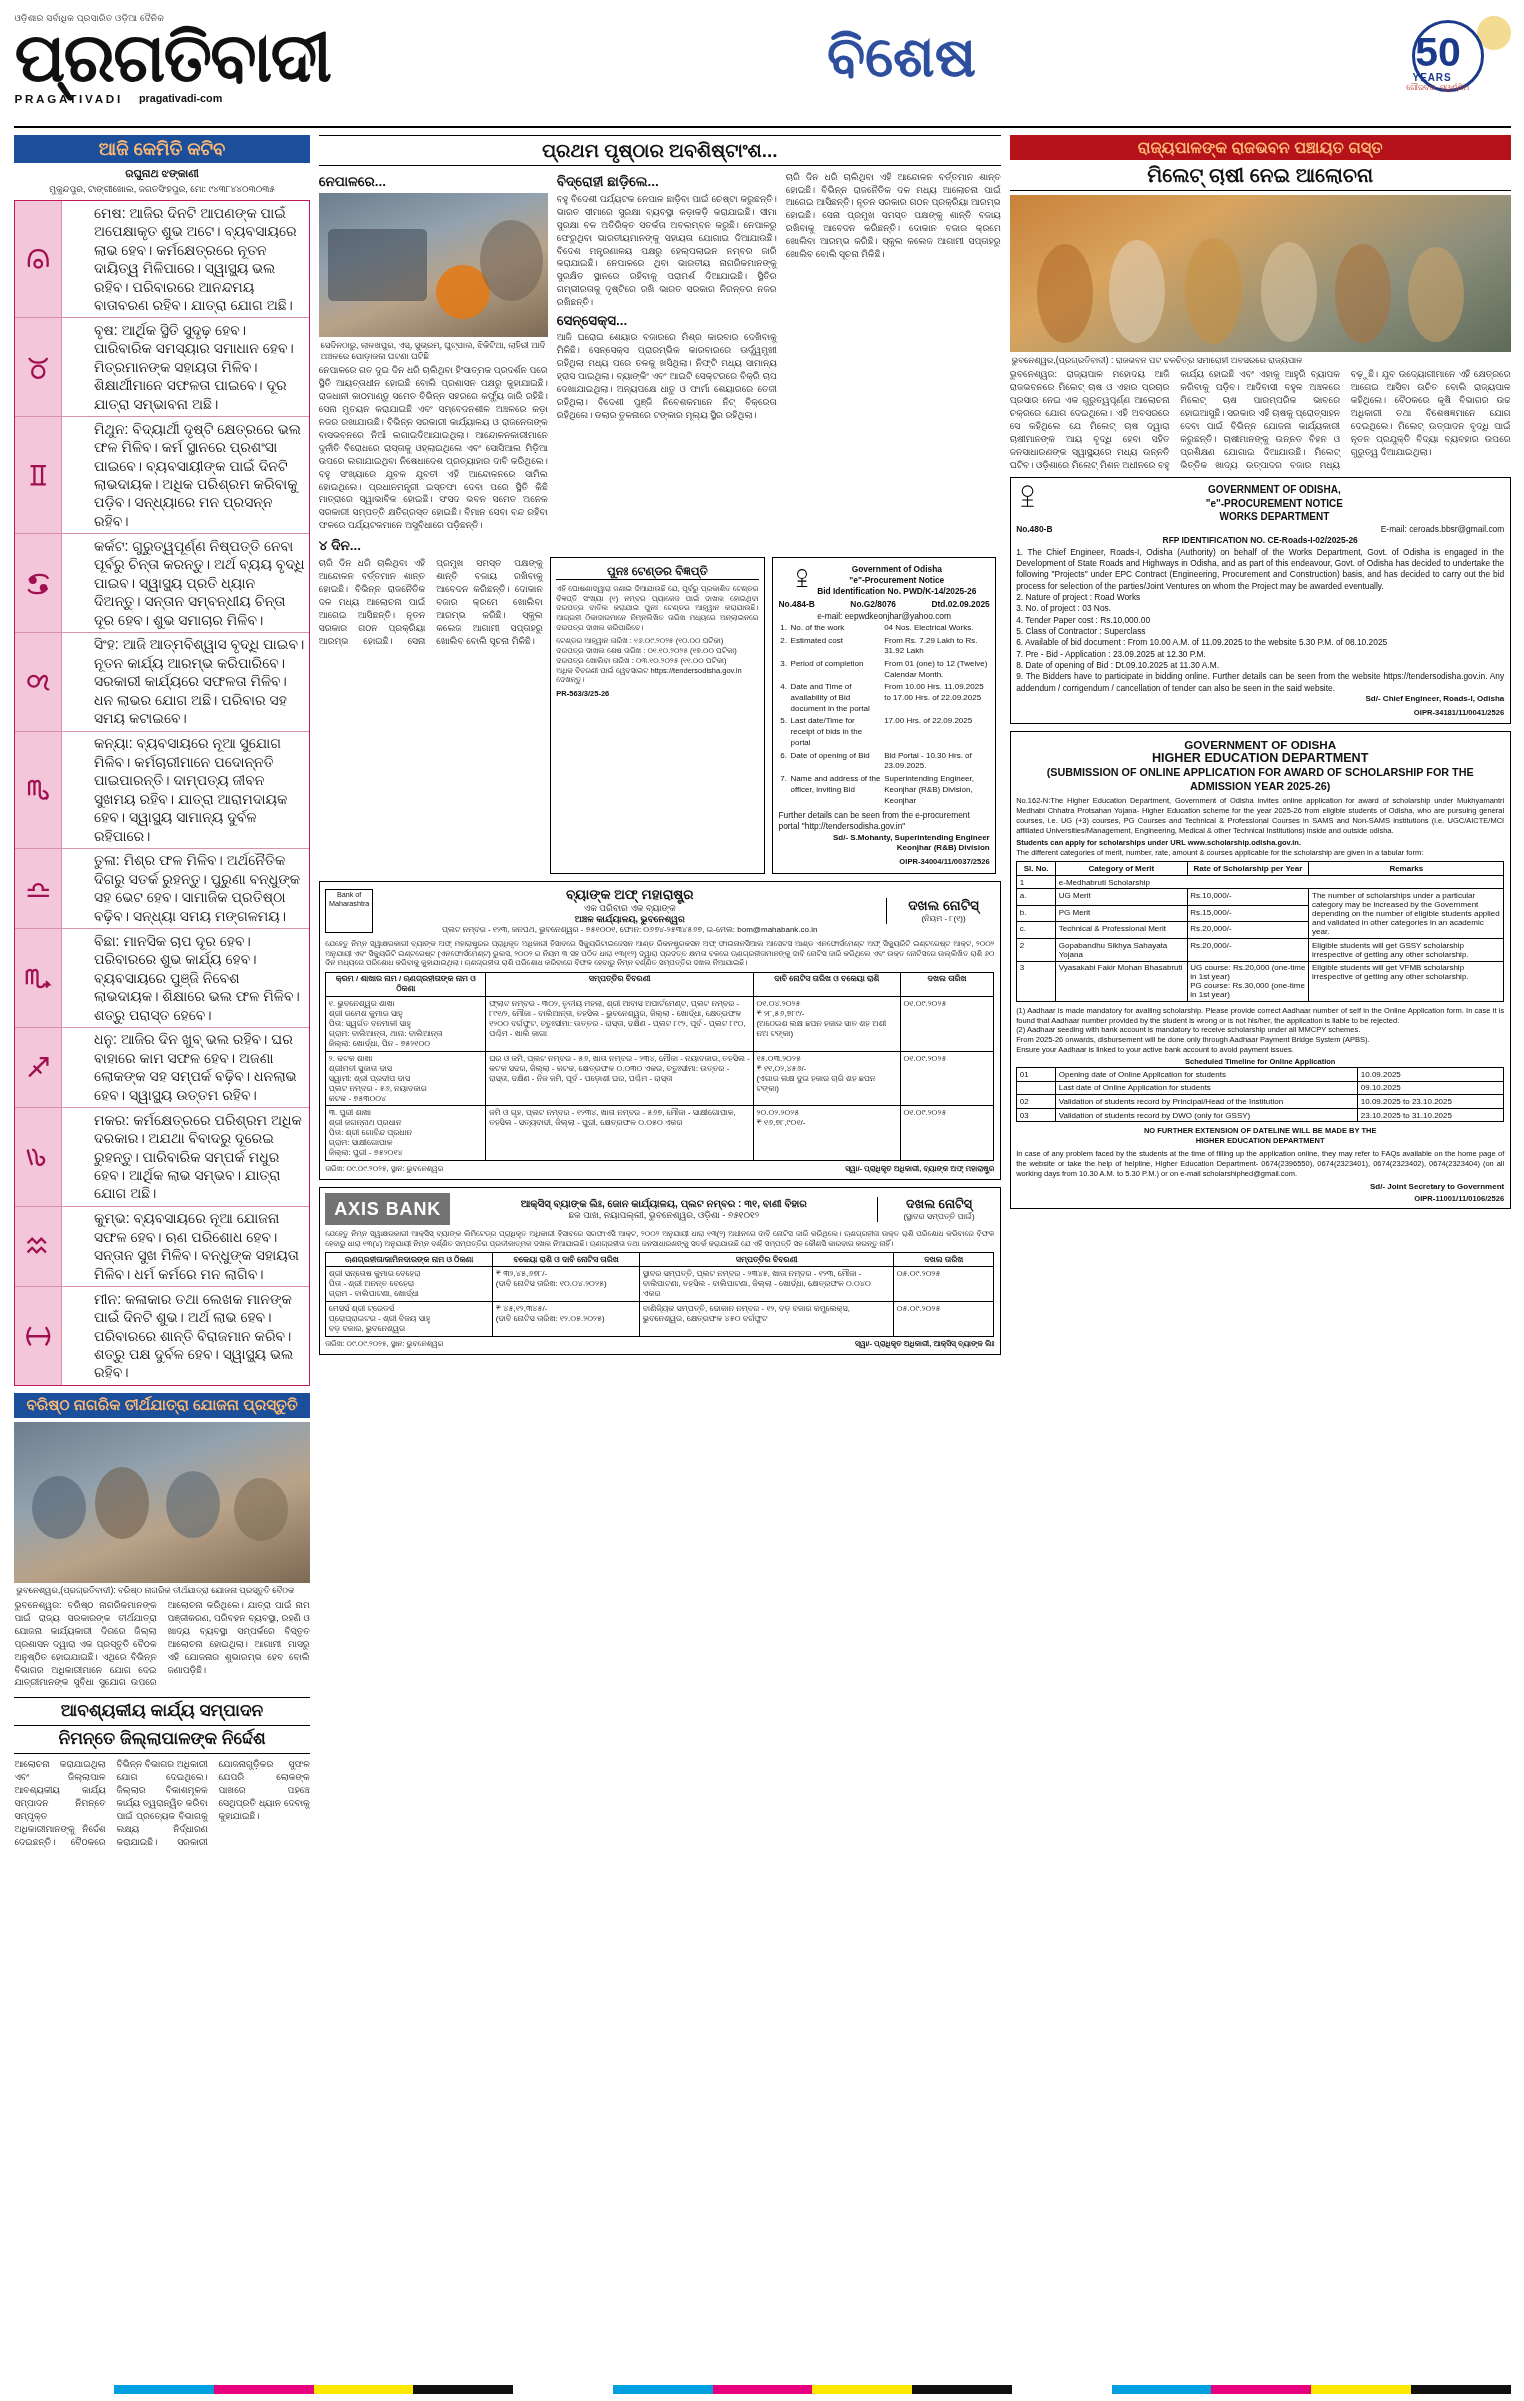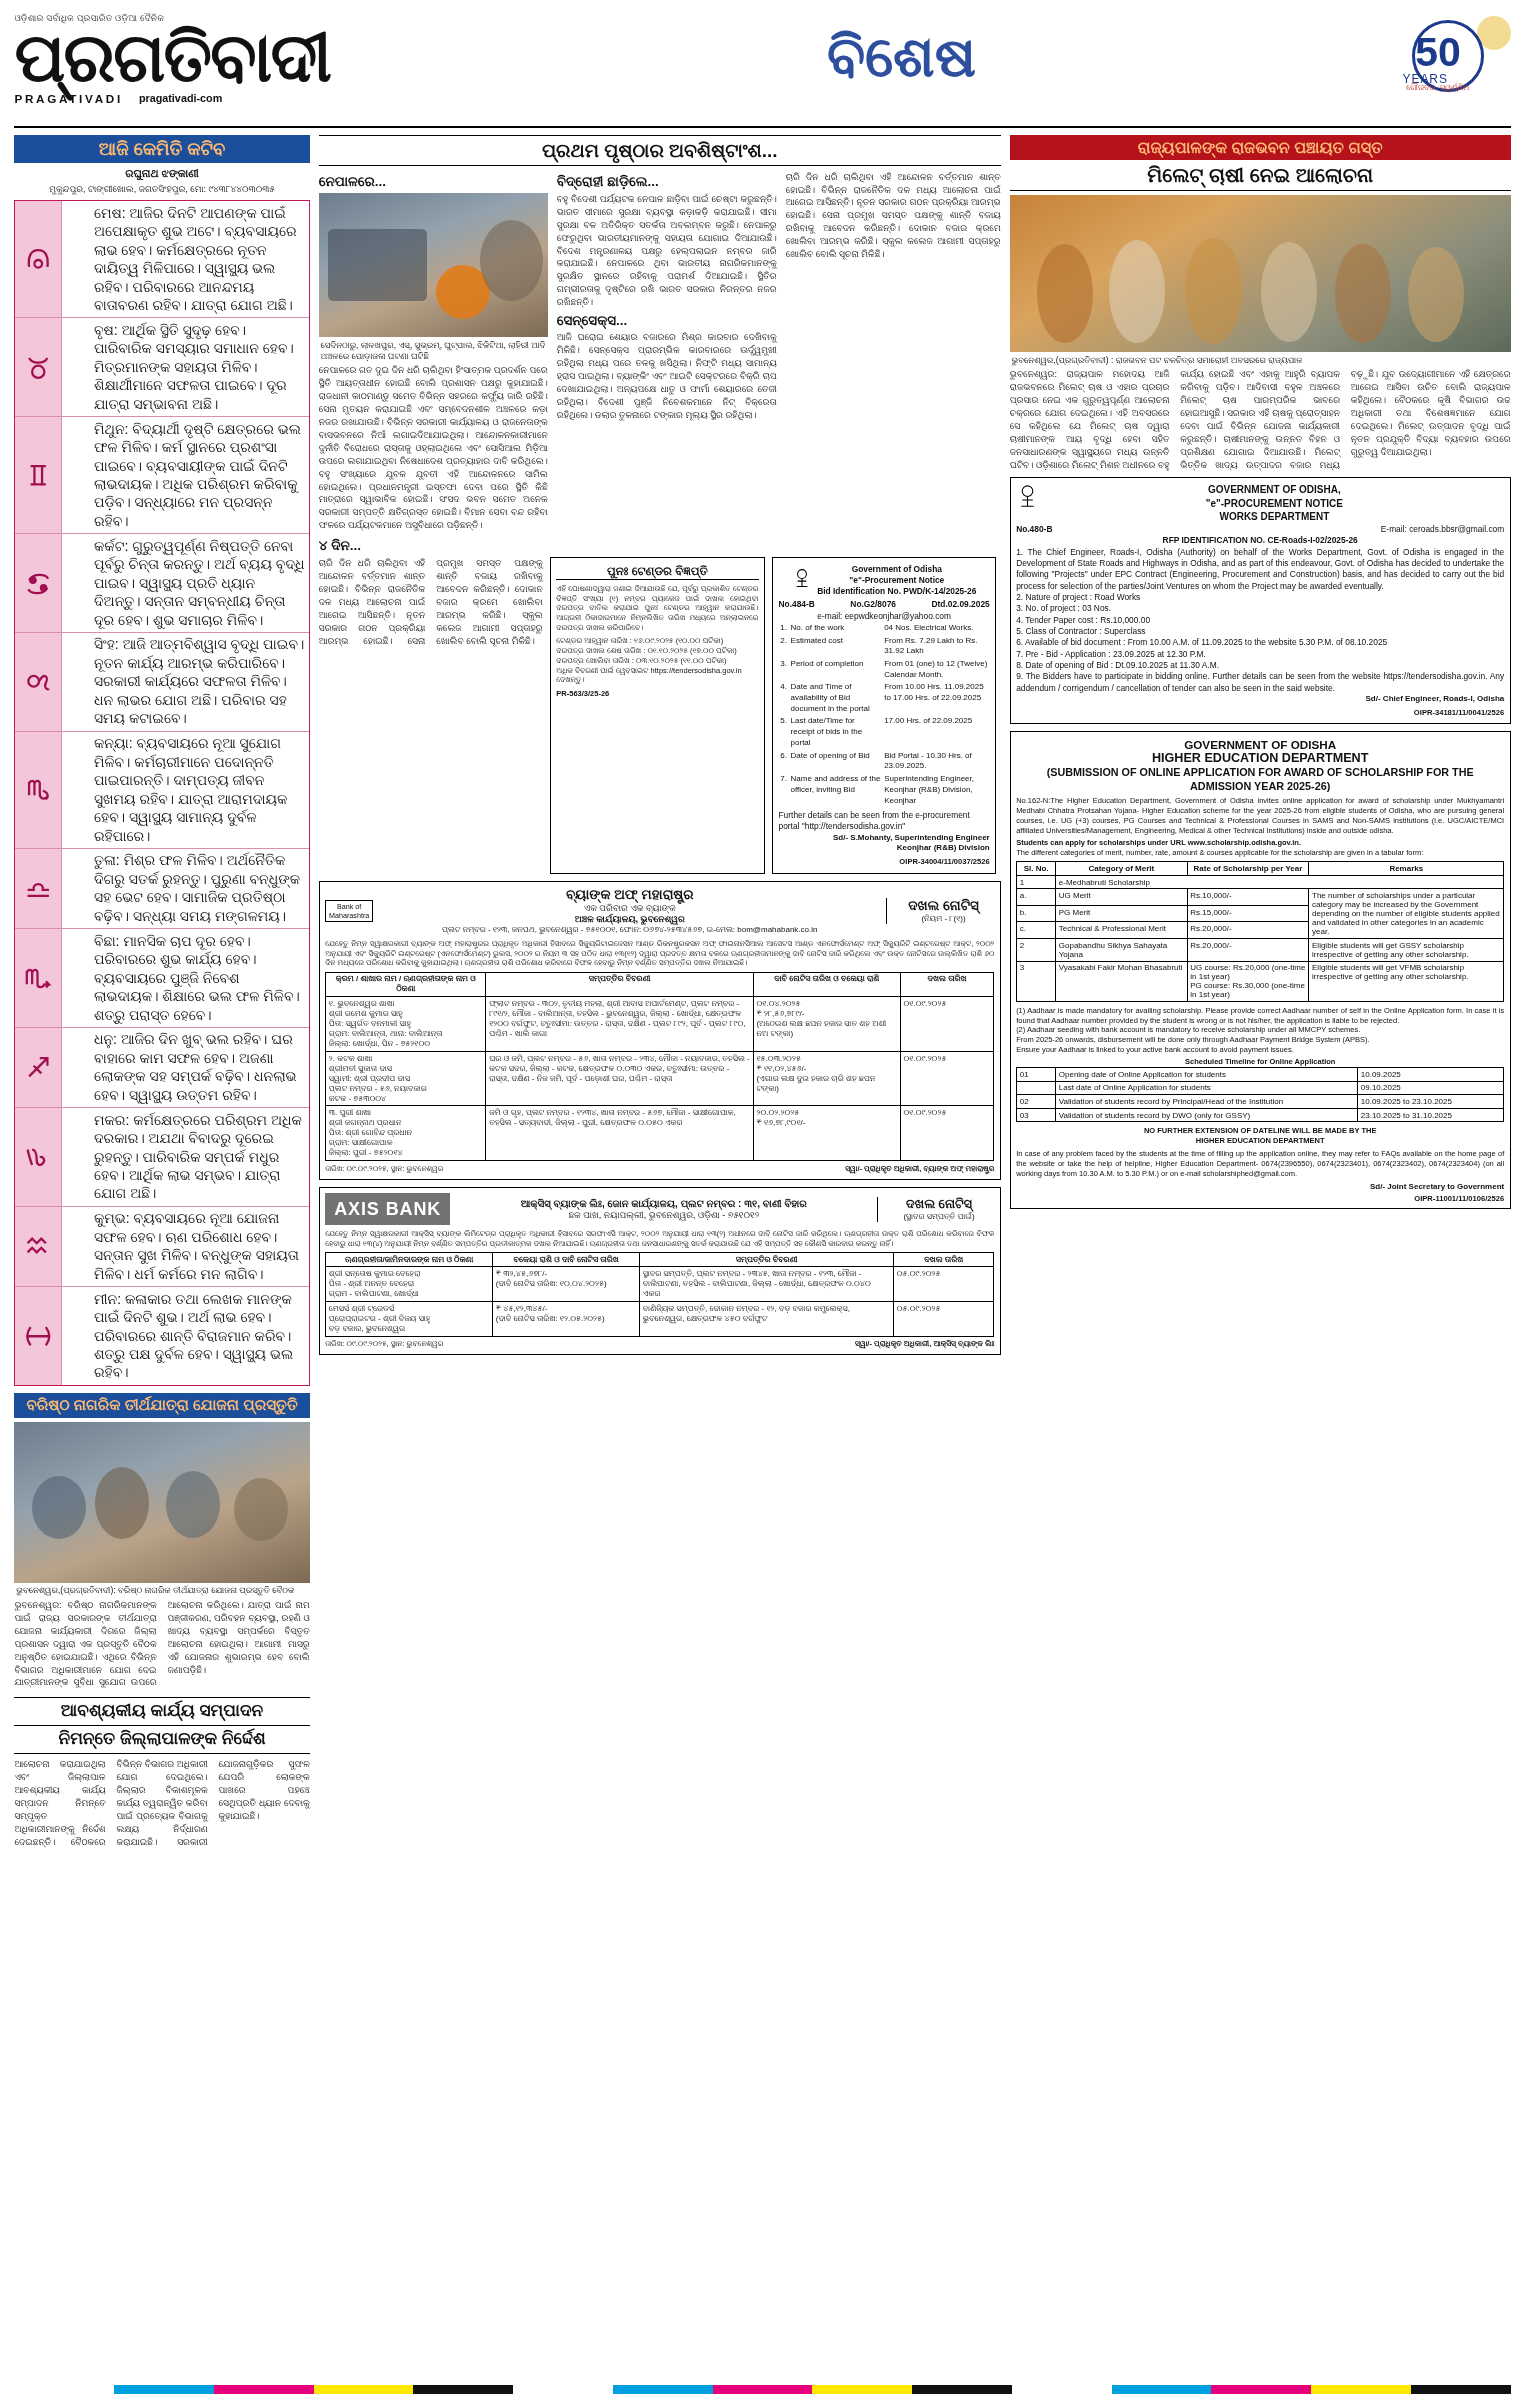--- a/index.html
+++ b/index.html
@@ -20,21 +20,21 @@
   .mh-title { font-size:68px; line-height:.95; font-weight:bold; color:#111; letter-spacing:-1.8px; }
   .mh-sub { display:flex; align-items:center; gap:16px; margin-top:1.8px; }
   .mh-sub .rom { font-size:11.7px; letter-spacing:2.7px; font-weight:bold; }
   .mh-sub .web { font-size:10.8px; font-weight:bold; }
   .mh-center { flex:1; text-align:center; padding-top:16px; }
   .mh-center .bish { font-size:56px; font-weight:bold; color:#2d4f9e; line-height:1; }
   .mh-right { width:296px; text-align:right; }
   .logo50 { display:inline-block; width:108px; height:83px; position:relative; }
   .logo50 .ring { position:absolute; left:9px; top:7.2px; width:72px; height:72px; border-radius:50%; border:3.6px solid #1b3a8c; }
   .logo50 .num { position:absolute; left:12.6px; top:16px; font-size:41px; font-weight:bold; color:#1b3a8c; }
-  .logo50 .yrs { position:absolute; left:0; top:59px; font-size:12px; color:#1b3a8c; font-weight:normal; letter-spacing:0.9px; }
+  .logo50 .yrs { position:absolute; left:10px; top:59px; font-size:10px; color:#1b3a8c; font-weight:bold; letter-spacing:0.9px; }
   .logo50 .od { position:absolute; left:3.6px; top:70px; font-size:8px; color:#c0392b; }
   .logo50 .glow { position:absolute; right:0; top:3.6px; width:34px; height:34px; border-radius:50%; background:#e8b923; opacity:.5; }
   .mh-dateline { border-top:0.9px solid #000; border-bottom:0.9px solid #000; margin-top:3.6px; padding:2.7px 5.4px; font-size:10.8px; display:flex; justify-content:flex-end; gap:36px; }
 
   
   .cols { display:flex; gap:9px; margin-top:7.2px; }
   .col-a { width:296px; }
   .col-b { width:682px; }
   .col-c { width:502px; }
 
@@ -74,21 +74,21 @@
   .gov table td { vertical-align:top; padding:0.9px 1.8px; }
 
   .ad-title { text-align:center; font-weight:bold; font-size:11.2px; line-height:1.3; }
   .ad-sub { text-align:center; font-size:10px; font-weight:bold; }
 
   table.grid { width:100%; border-collapse:collapse; font-size:8px; }
   table.grid th, table.grid td { border:0.9px solid #000; padding:1.8px 2.7px; vertical-align:top; }
   table.grid th { font-weight:bold; text-align:center; }
 
   .bankhdr { display:flex; align-items:center; gap:7.2px; }
-  .bank-logo { width:48px; height:22px; border:0.9px solid #000; display:flex; align-items:center; justify-content:center; font-size:7.2px; text-align:center; }
+  .bank-logo { width:48px; height:44px; border:0.9px solid #000; display:flex; justify-content:center; font-size:7.2px; text-align:center; }
   .axis { background:#737373; color:#fff; font-weight:bold; font-size:18px; padding:5.4px 9px; display:inline-block; letter-spacing:0.9px; }
 
   .footbar { position:absolute; left:14.4px; right:14.4px; bottom:7.2px; display:flex; }
   .footbar i { display:block; height:9px; flex:1; }
 
   .tiny { font-size:7.5px; line-height:1.3; }
   .oipr { font-size:7.6px; text-align:right; font-weight:bold; margin-top:2.7px; }
   .sd { font-size:8px; text-align:right; font-weight:bold; }
 </style>
 </head>

